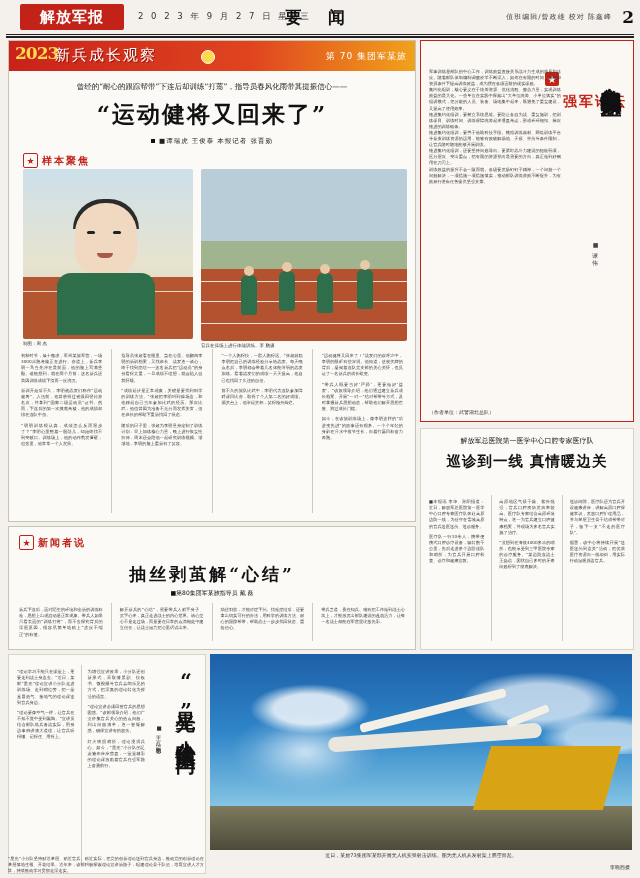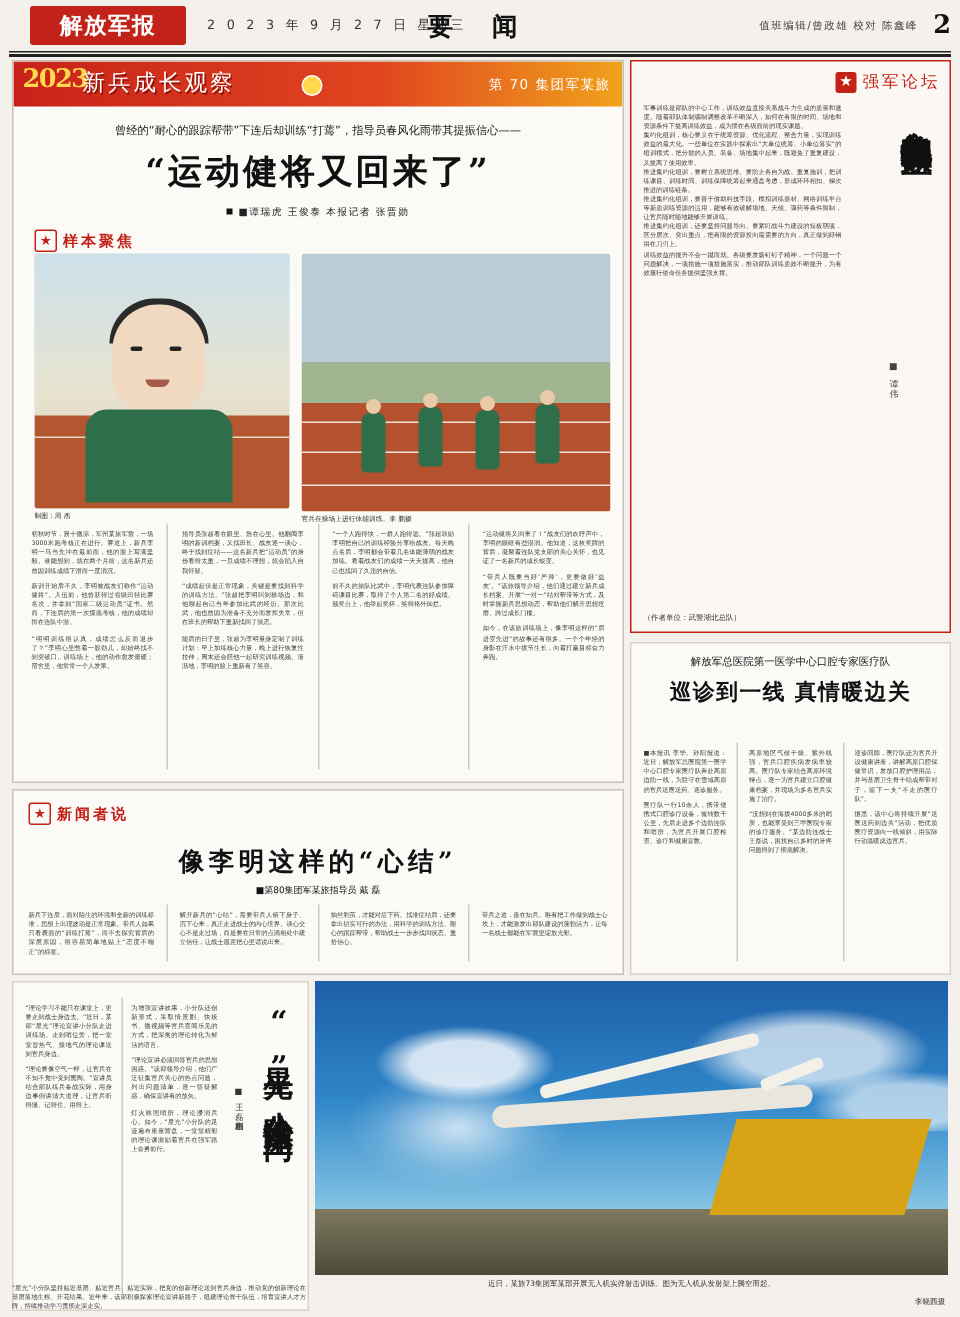--- a/index.html
+++ b/index.html
@@ -95,21 +95,21 @@
   .mid-title{position:absolute;left:0;right:0;top:36px;text-align:center;
     font-family:"DejaVu Serif","Liberation Serif",serif;font-weight:bold;font-size:17px;letter-spacing:3px;}
   .mid-by{position:absolute;left:0;right:0;top:62px;text-align:center;font-size:6px;}
   .mid-cols{position:absolute;left:10px;right:10px;top:76px;bottom:8px;display:flex;gap:8px;}
 
   
   .rblock{position:absolute;left:420px;top:40px;width:212px;height:380px;border:1.5px solid #c22218;background:#fbf8f4;}
   .rhead{position:absolute;right:6px;top:6px;display:flex;align-items:center;gap:4px;}
   .rhead .star{width:14px;height:14px;background:#c22218;color:#fff;font-size:10px;
     display:flex;align-items:center;justify-content:center;border-radius:2px;}
-  .rhead .t{font-family:"DejaVu Serif","Liberation Serif",serif;font-weight:normal;font-size:11px;color:#c22218;letter-spacing:2px;}
+  .rhead .t{font-family:"DejaVu Serif","Liberation Serif",serif;font-weight:bold;font-size:14px;color:#c22218;letter-spacing:2px;margin-top:46px;}
   .rtitle{position:absolute;right:10px;top:30px;height:300px;
     font-family:"DejaVu Serif","Liberation Serif",serif;font-weight:bold;font-size:21px;line-height:1.12;letter-spacing:1px;}
   .rauthor{position:absolute;right:34px;top:200px;font-size:6px;color:#444;}
   .rtext{position:absolute;left:8px;top:28px;width:132px;height:336px;}
   .rsign{position:absolute;left:8px;bottom:6px;font-size:5px;color:#333;}
 
   
   .medblock{position:absolute;left:420px;top:428px;width:212px;height:220px;background:#fbfaf7;border:1px solid #d8d2c7;}
   .med-kicker{margin:7px 8px 0;font-size:7px;line-height:1.5;text-align:center;color:#111;}
   .med-title{margin-top:5px;text-align:center;font-family:"DejaVu Serif","Liberation Serif",serif;
@@ -226,21 +226,21 @@
         <p>如今，在该旅训练场上，像李明这样的“后进变先进”的故事还有很多。一个个年轻的身影在汗水中拔节生长，向着打赢目标奋力奔跑。</p>
       </div>
     </div>
   </div>
 
   <div class="midblock">
     <div class="mid-head sec-badge">
       <div class="sec-star">★</div>
       <div class="sec-name">新闻者说</div>
     </div>
-    <div class="mid-title">像李明这样的“心结”</div>
+    <div class="mid-title">抽丝剥茧解“心结”</div>
     <div class="mid-by">■第80集团军某旅指导员  戴 磊</div>
     <div class="mid-cols">
       <div class="col tiny">
         <p>新兵下连后，面对陌生的环境和全新的训练标准，思想上出现波动是正常现象。带兵人如果只看表面的“训练打蔫”，而不去探究背后的深层原因，很容易简单地贴上“态度不端正”的标签。</p>
       </div>
       <div class="colrule"></div>
       <div class="col tiny">
         <p>解开新兵的“心结”，需要带兵人俯下身子、沉下心来，真正走进战士的内心世界。谈心交心不是走过场，而是要在日常的点滴相处中建立信任，让战士愿意把心里话说出来。</p>
       </div>
       <div class="colrule"></div>

